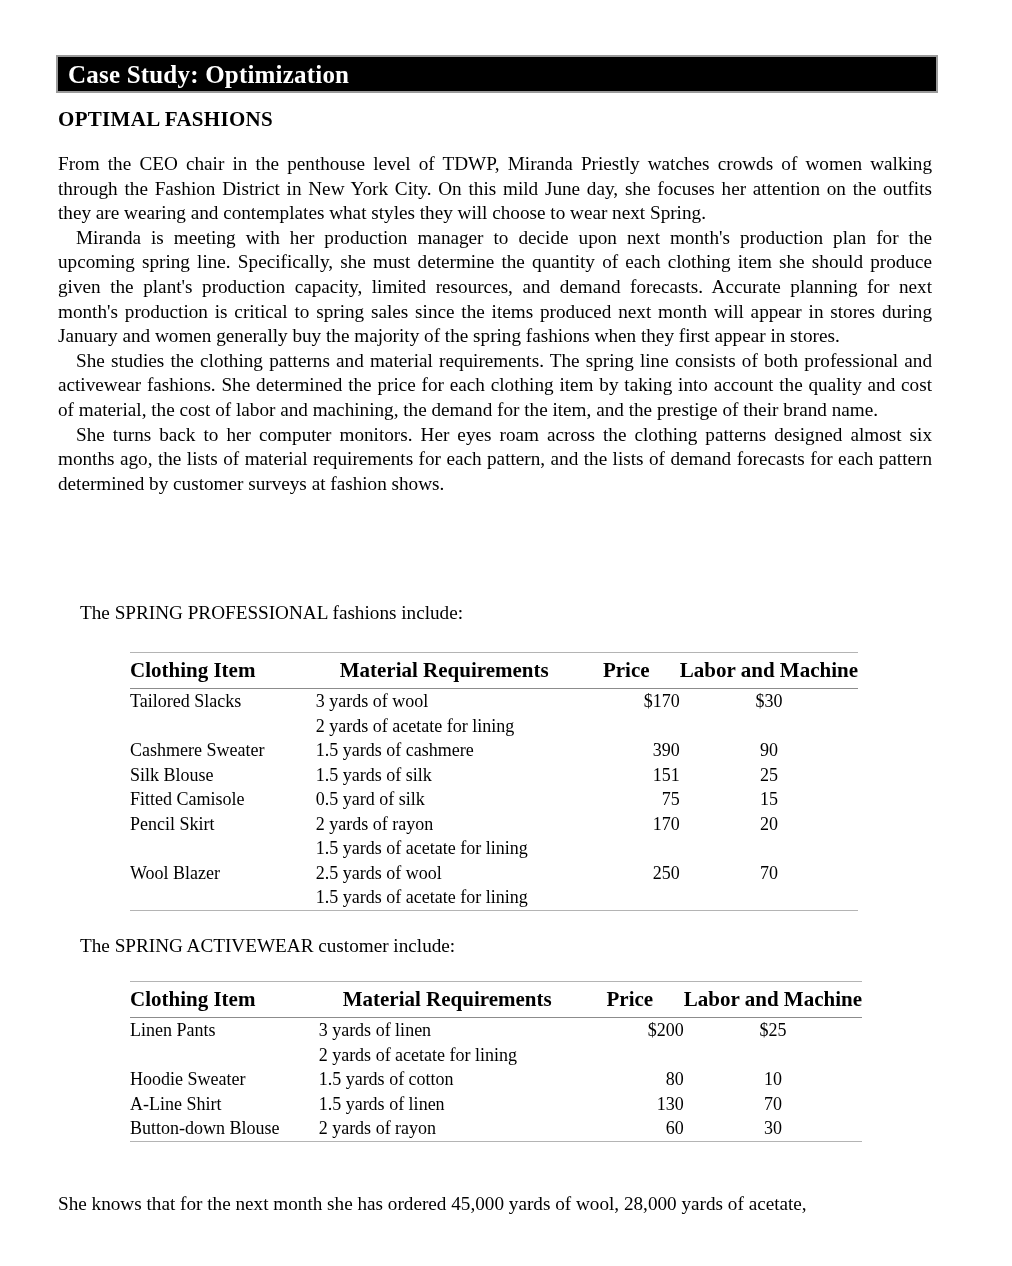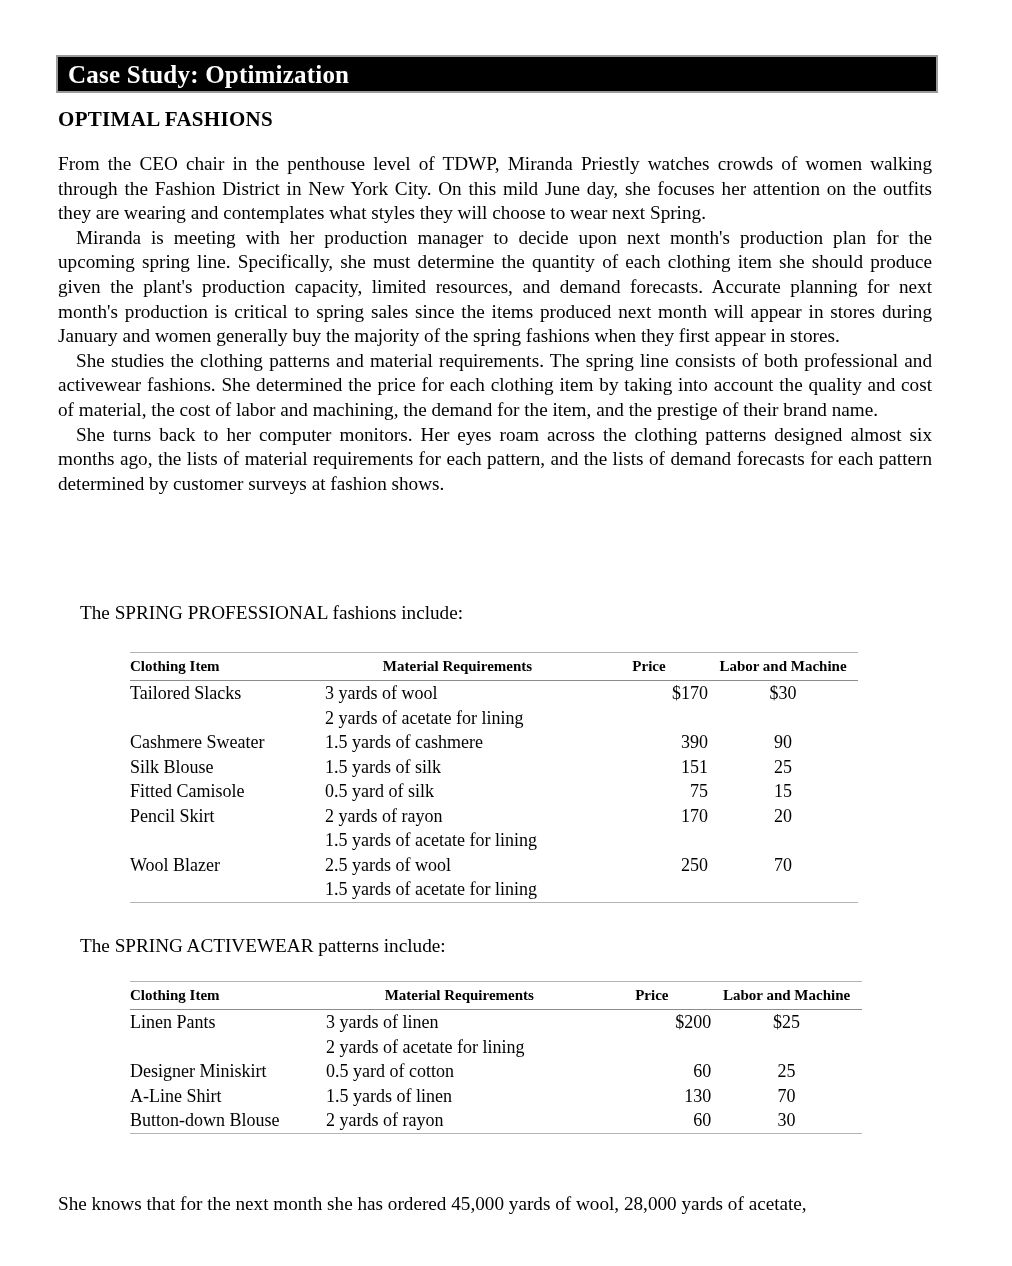--- a/index.html
+++ b/index.html
@@ -98,21 +98,21 @@
     width: 728px;
   }
   #table-activewear {
     left: 130px;
     top: 981px;
     width: 732px;
   }
 
   .fashion-table thead th {
     font-weight: bold;
-    font-size: 15px;
+    font-size: 21px;
     padding: 5px 0 5px 0;
     border-top: 1.5px solid #b4b4b4;
     border-bottom: 1.2px solid #8c8c8c;
     vertical-align: bottom;
     white-space: nowrap;
   }
   .fashion-table tbody td {
     padding: 0;
     vertical-align: top;
     border: none;
@@ -246,21 +246,21 @@
         <td class="col-material">
           <span class="cell-line">2.5 yards of wool</span>
           <span class="cell-line">1.5 yards of acetate for lining</span>
         </td>
         <td class="col-price num-cell">250</td>
         <td class="col-labor num-cell">70</td>
       </tr>
     </tbody>
   </table>
 
-  <div class="table-intro" id="intro-activewear">The SPRING ACTIVEWEAR patterns include:</div>
+  <div class="table-intro" id="intro-activewear">The SPRING ACTIVEWEAR customer include:</div>
 
   <table class="fashion-table" id="table-activewear">
     <thead>
       <tr>
         <th class="col-item">Clothing Item</th>
         <th class="col-material">Material Requirements</th>
         <th class="col-price">Price</th>
         <th class="col-labor">Labor and Machine</th>
       </tr>
     </thead>
@@ -271,27 +271,27 @@
         </td>
         <td class="col-material">
           <span class="cell-line">3 yards of linen</span>
           <span class="cell-line">2 yards of acetate for lining</span>
         </td>
         <td class="col-price num-cell">$200</td>
         <td class="col-labor num-cell">$25</td>
       </tr>
       <tr>
         <td class="col-item">
-          <span class="cell-line">Designer Miniskirt</span>
-        </td>
-        <td class="col-material">
-          <span class="cell-line">0.5 yard of cotton</span>
-        </td>
-        <td class="col-price num-cell">60</td>
-        <td class="col-labor num-cell">25</td>
+          <span class="cell-line">Hoodie Sweater</span>
+        </td>
+        <td class="col-material">
+          <span class="cell-line">1.5 yards of cotton</span>
+        </td>
+        <td class="col-price num-cell">80</td>
+        <td class="col-labor num-cell">10</td>
       </tr>
       <tr>
         <td class="col-item">
           <span class="cell-line">A-Line Shirt</span>
         </td>
         <td class="col-material">
           <span class="cell-line">1.5 yards of linen</span>
         </td>
         <td class="col-price num-cell">130</td>
         <td class="col-labor num-cell">70</td>

